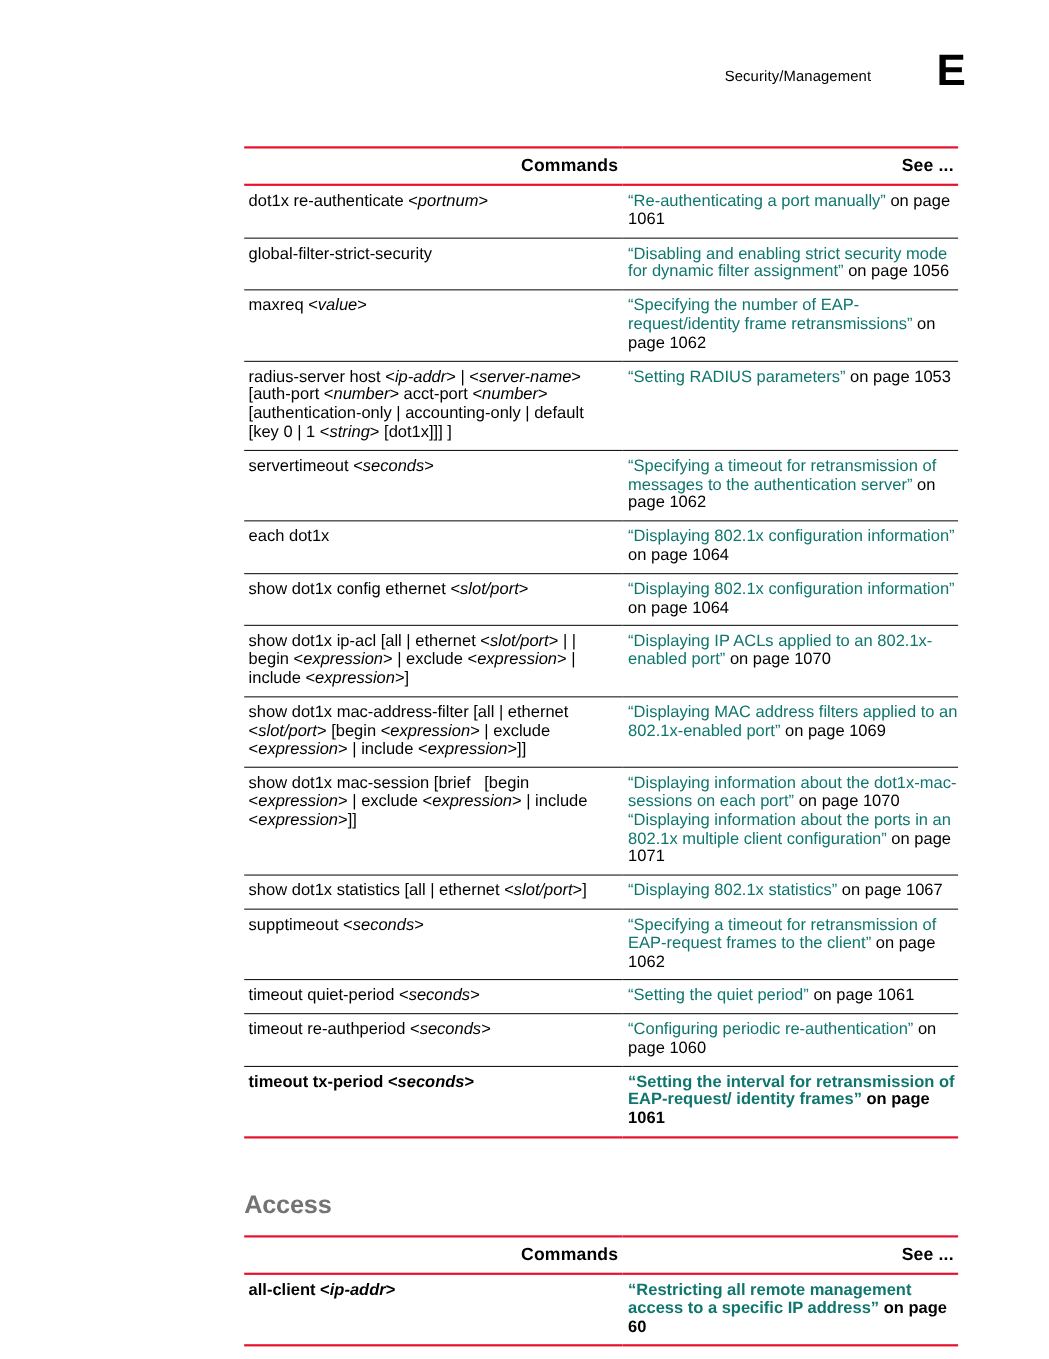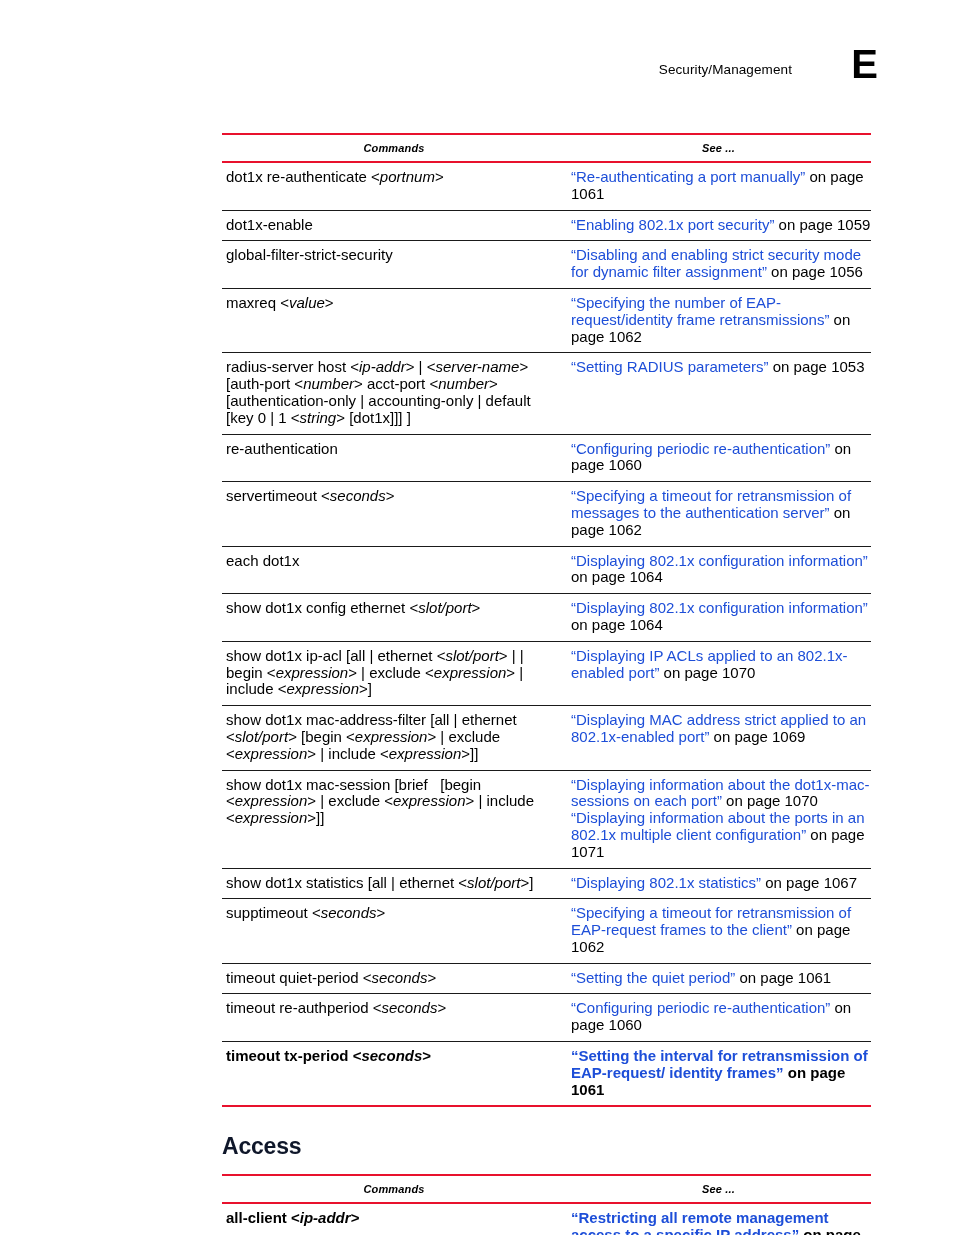--- a/index.html
+++ b/index.html
@@ -62,57 +62,56 @@
     width: 649px;
     border-collapse: collapse;
     table-layout: fixed;
     border-top: 2.2px solid #E8112D;
     border-bottom: 2.2px solid #E8112D;
   }
   .cmd-table col.c1 { width: 344px; }
   .cmd-table col.c2 { width: 305px; }
 
   .cmd-table thead th {
-    text-align: center;
-    font-size: 11px;
+    text-align: right;
+    font-size: 16px;
     font-weight: 700;
     padding: 7px 4px 7px 4px;
     border-bottom: 2.2px solid #E8112D;
     vertical-align: top;
     letter-spacing: 0.15px;
-    font-style: italic;
   }
   .cmd-table tbody td {
     font-size: 15px;
     line-height: 16.8px;
     padding: 6px 8px 7px 4px;
     vertical-align: top;
     border-bottom: 1.1px solid #1a1a1a;
   }
   .cmd-table tbody tr:last-child td {
     border-bottom: none;
     font-weight: bold;
   }
   .cmd-table td.see { padding-left: 5px; padding-right: 0; }
 
   .cmd em { font-style: italic; }
   .lnk {
-    color: #1d4ed8;
+    color: #0f766e;
     text-decoration: none;
   }
   .pg { color: #000000; text-align: center; }
   .see-block + .see-block { margin-top: 0px; }
 
   
   .section-head {
     font-size: 23px;
     font-weight: 700;
     letter-spacing: -0.2px;
-    margin: 26px 0 14px 0;
-    color: #0f172a;
+    margin: 47px 0 14px 0;
+    color: #737373;
   }
 </style>
 </head>
 <body>
 
 <div class="page">
 
   <div class="running-header">
     <div class="rh-title">Security/Management</div>
     <div class="rh-letter">E</div>
@@ -132,50 +131,38 @@
             </tr>
           </thead>
           <tbody>
             <tr>
               <td class="cmd">dot1x re-authenticate &lt;<em>portnum</em>&gt;</td>
               <td class="see">
                 <div class="see-block"><a class="lnk" href="#">“Re-authenticating a port manually”</a><span class="pg"> on page 1061</span></div>
               </td>
             </tr>
             <tr>
-              <td class="cmd">dot1x-enable</td>
-              <td class="see">
-                <div class="see-block"><a class="lnk" href="#">“Enabling 802.1x port security”</a><span class="pg"> on page 1059</span></div>
-              </td>
-            </tr>
-            <tr>
               <td class="cmd">global-filter-strict-security</td>
               <td class="see">
                 <div class="see-block"><a class="lnk" href="#">“Disabling and enabling strict security mode for dynamic filter assignment”</a><span class="pg"> on page 1056</span></div>
               </td>
             </tr>
             <tr>
               <td class="cmd">maxreq &lt;<em>value</em>&gt;</td>
               <td class="see">
                 <div class="see-block"><a class="lnk" href="#">“Specifying the number of EAP-request/identity frame retransmissions”</a><span class="pg"> on page 1062</span></div>
               </td>
             </tr>
             <tr>
               <td class="cmd">radius-server host &lt;<em>ip-addr</em>&gt; | &lt;<em>server-name</em>&gt; [auth-port &lt;<em>number</em>&gt; acct-port &lt;<em>number</em>&gt; [authentication-only | accounting-only | default [key 0 | 1 &lt;<em>string</em>&gt; [dot1x]]] ]</td>
               <td class="see">
                 <div class="see-block"><a class="lnk" href="#">“Setting RADIUS parameters”</a><span class="pg"> on page 1053</span></div>
               </td>
             </tr>
             <tr>
-              <td class="cmd">re-authentication</td>
-              <td class="see">
-                <div class="see-block"><a class="lnk" href="#">“Configuring periodic re-authentication”</a><span class="pg"> on page 1060</span></div>
-              </td>
-            </tr>
-            <tr>
               <td class="cmd">servertimeout &lt;<em>seconds</em>&gt;</td>
               <td class="see">
                 <div class="see-block"><a class="lnk" href="#">“Specifying a timeout for retransmission of messages to the authentication server”</a><span class="pg"> on page 1062</span></div>
               </td>
             </tr>
             <tr>
               <td class="cmd">each dot1x</td>
               <td class="see">
                 <div class="see-block"><a class="lnk" href="#">“Displaying 802.1x configuration information”</a><span class="pg"> on page 1064</span></div>
               </td>
@@ -188,21 +175,21 @@
             </tr>
             <tr>
               <td class="cmd">show dot1x ip-acl [all | ethernet &lt;<em>slot/port</em>&gt; | | begin &lt;<em>expression</em>&gt; | exclude &lt;<em>expression</em>&gt; | include &lt;<em>expression</em>&gt;]</td>
               <td class="see">
                 <div class="see-block"><a class="lnk" href="#">“Displaying IP ACLs applied to an 802.1x-enabled port”</a><span class="pg"> on page 1070</span></div>
               </td>
             </tr>
             <tr>
               <td class="cmd">show dot1x mac-address-filter [all | ethernet &lt;<em>slot/port</em>&gt; [begin &lt;<em>expression</em>&gt; | exclude &lt;<em>expression</em>&gt; | include &lt;<em>expression</em>&gt;]]</td>
               <td class="see">
-                <div class="see-block"><a class="lnk" href="#">“Displaying MAC address strict applied to an 802.1x-enabled port”</a><span class="pg"> on page 1069</span></div>
+                <div class="see-block"><a class="lnk" href="#">“Displaying MAC address filters applied to an 802.1x-enabled port”</a><span class="pg"> on page 1069</span></div>
               </td>
             </tr>
             <tr>
               <td class="cmd">show dot1x mac-session [brief&nbsp;&nbsp; [begin &lt;<em>expression</em>&gt; | exclude &lt;<em>expression</em>&gt; | include &lt;<em>expression</em>&gt;]]</td>
               <td class="see">
                 <div class="see-block"><a class="lnk" href="#">“Displaying information about the dot1x-mac-sessions on each port”</a><span class="pg"> on page 1070</span></div>
                 <div class="see-block"><a class="lnk" href="#">“Displaying information about the ports in an 802.1x multiple client configuration”</a><span class="pg"> on page 1071</span></div>
               </td>
             </tr>
             <tr>

